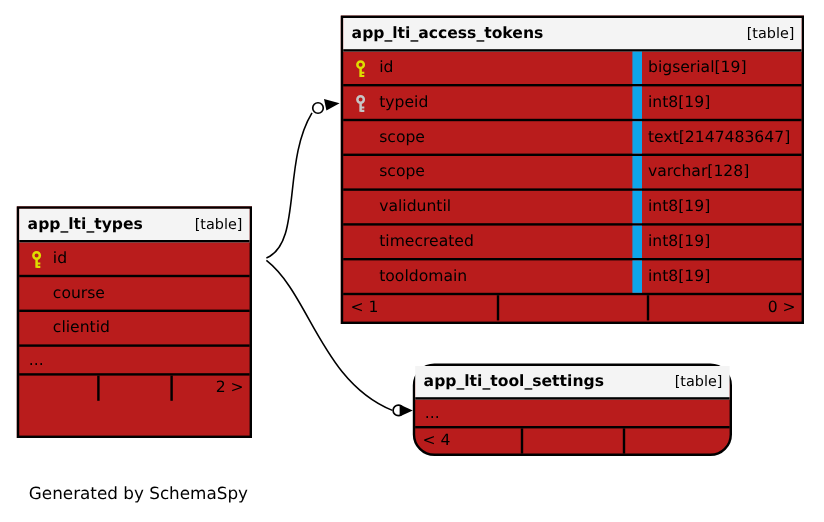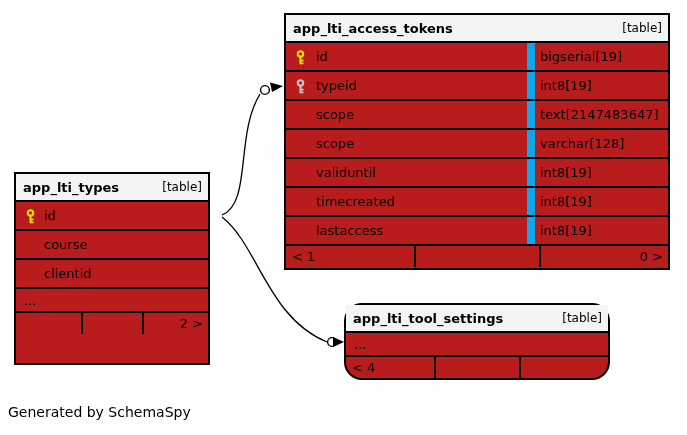--- a/index.html
+++ b/index.html
@@ -33,21 +33,21 @@
     border-left:8px solid #0ea5e9; padding-left:5px; white-space:nowrap; }
   .key-icon { position:absolute; left:9px; top:7px; width:11px; height:15px; }
   .ellipsis-row { height:24px; flex:0 0 24px; display:flex; align-items:center;
     padding-left:8px; font-size:13px; border-bottom:2px solid #000; }
   .tbl-footer { display:flex; height:21px; flex:0 0 21px; font-size:13px; }
   .f-cell { flex:1; display:flex; align-items:center; }
   .f-cell + .f-cell { border-left:2px solid #000; }
   .f-left  { justify-content:flex-start; padding-left:6px; }
   .f-right { justify-content:flex-end; padding-right:5px; }
   .caption {
-    position:absolute; left:8px; top:404px; font-size:14px; white-space:nowrap;
+    position:absolute; left:24px; top:404px; font-size:14px; white-space:nowrap;
   }
   
   .tbl-access   { left:284px; top:13px;  width:386px; height:257px; }
   .tbl-types    { left:14px;  top:172px; width:196px; height:193px; }
   .tbl-settings { left:344px; top:303px; width:266px; height:77px;border-radius:18px; }
 </style>
 </head>
 <body>
 
 <div class="canvas">
@@ -109,21 +109,21 @@
       <div class="c-type">int8[19]</div>
     </div>
     <div class="row">
       <div class="c-name">
         <span>timecreated</span>
       </div>
       <div class="c-type">int8[19]</div>
     </div>
     <div class="row">
       <div class="c-name">
-        <span>lastaccess</span>
+        <span>tooldomain</span>
       </div>
       <div class="c-type">int8[19]</div>
     </div>
     <div class="tbl-footer">
       <div class="f-cell f-left">&lt; 1</div>
       <div class="f-cell"></div>
       <div class="f-cell f-right">0 &gt;</div>
     </div>
   </div>
 

